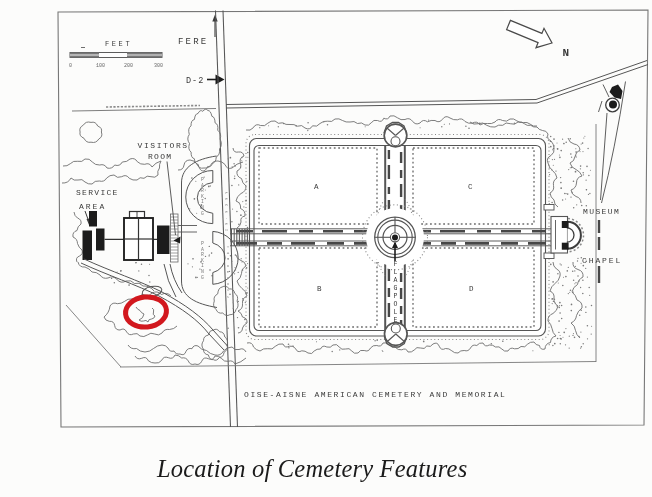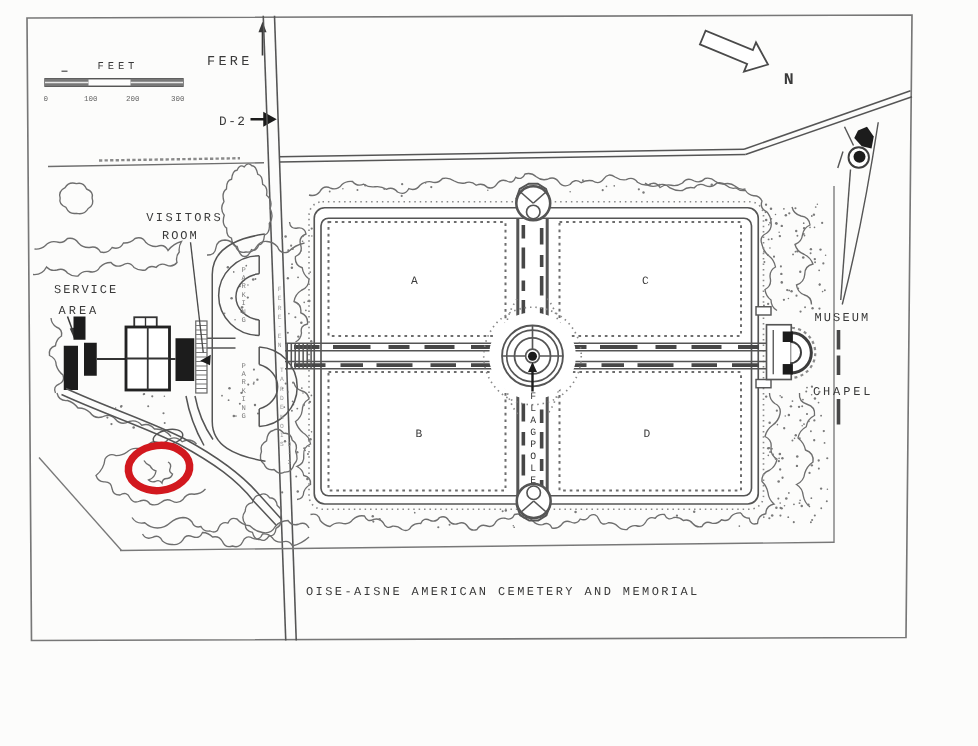--- a/index.html
+++ b/index.html
@@ -1,16 +1,16 @@
 <!DOCTYPE html>
 <html><head>
 <meta charset="utf-8">
 <style>
 html,body{margin:0;padding:0;background:#fcfcfb;width:652px;height:497px;overflow:hidden;}
-#wrap{position:relative;width:548px;height:497px;font-family:"Liberation Mono",monospace;}
+#wrap{position:relative;width:548px;height:497px;font-family:"Liberation Mono",monospace;padding-left:40px;}
 svg text{font-family:"Liberation Mono",monospace;}
 svg{filter:blur(0.32px);}
 #caption{position:absolute;left:157px;top:455px;font-family:"Liberation Serif",serif;
 font-style:italic;font-size:24.5px;color:#1b1b1b;white-space:nowrap;letter-spacing:0.2px;}
 </style>
 </head>
 <body>
 <div id="wrap">
 
 <svg width="652" height="497" viewBox="0 0 652 497">
@@ -669,13 +669,14 @@
 
 <ellipse cx="112" cy="291.5" rx="10" ry="5" fill="none" stroke="#555" stroke-width="1" transform="rotate(-12 112 291.5)"></ellipse>
 
 <path d="M96.0,307.0 Q97.3,309.5 100.0,310.5 Q101.2,313.1 104.0,314.0 Q103.4,318.5 99.0,320.0 Q100.9,321.9 103.5,321.0 Q106.2,319.4 108.0,322.0 Q108.4,318.9 111.5,319.0 Q114.3,318.7 115.0,316.0 Q112.2,314.8 113.5,312.0 Q114.5,309.3 112.0,308.0" fill="none" stroke="#6e6e6e" stroke-width="0.9"></path>
 
 <ellipse cx="106" cy="312" rx="20.5" ry="15" fill="none" stroke="#d2181e" stroke-width="5" transform="rotate(-6 106 312)"></ellipse>
 
 <text x="204" y="396.5" font-size="8" letter-spacing="1.6" fill="#3a3a3a">OISE-AISNE AMERICAN CEMETERY AND MEMORIAL</text>
 </svg>
 
+<div id="caption">Location of Cemetery Features</div>
 </div>
 
 </body></html>

